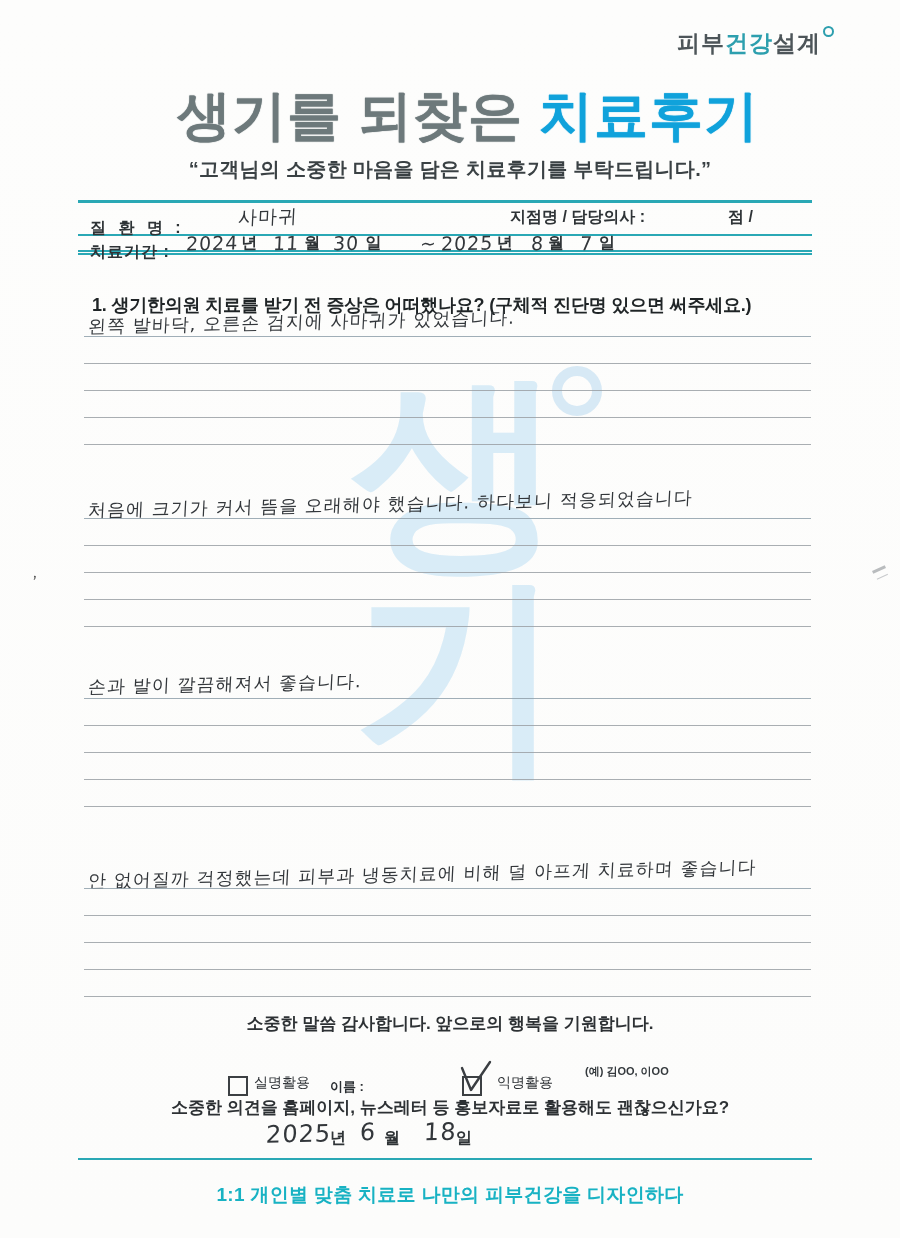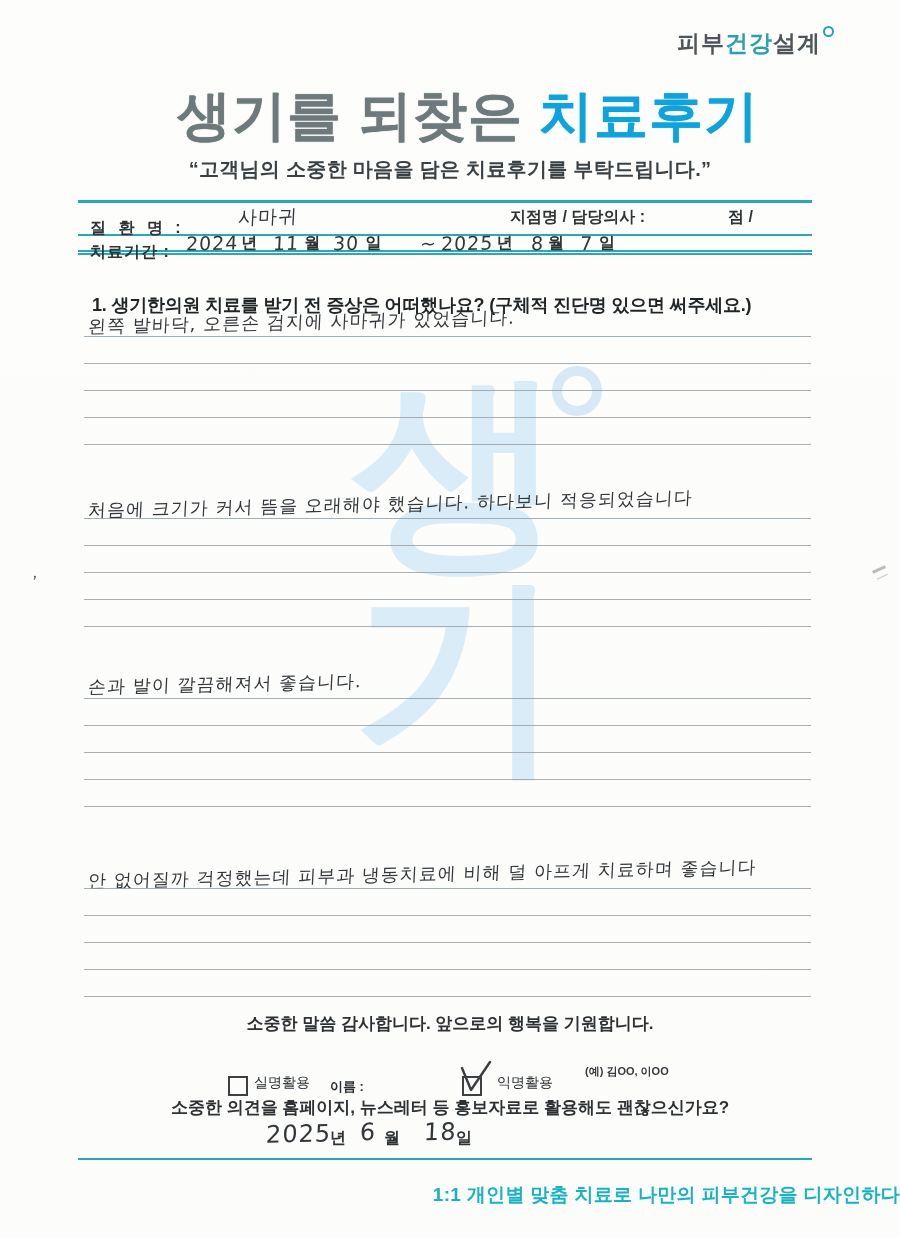--- a/index.html
+++ b/index.html
@@ -87,21 +87,21 @@
     border:2px solid #3c4043;background:transparent;
   }
   .cb-label{position:absolute;font-size:14px;font-weight:normal;color:#2b2f33;}
   .name-label{position:absolute;font-size:13px;font-weight:bold;color:#2b2f33;}
   .example{position:absolute;top:1064px;left:585px;font-size:11px;
     font-weight:bold;color:#33383c;}
   .check-svg{position:absolute;left:454px;top:1058px;z-index:2;}
   .date-item{position:absolute;}
   .tealline{position:absolute;top:1158px;left:78px;width:734px;height:2px;
     background:#2aa8b5;}
-  .slogan{position:absolute;top:1182px;left:0;width:100%;text-align:right;
+  .slogan{position:absolute;top:1182px;left:0;width:100%;text-align:center;
     font-size:19px;font-weight:bold;color:#18b2c3;letter-spacing:0.3px;}
   
   .artifact-quote{position:absolute;left:32px;top:572px;font-size:18px;color:#555;transform:rotate(8deg);}
   .artifact-smudge{position:absolute;left:872px;top:568px;width:14px;height:3px;background:#b9bcbe;transform:rotate(-25deg);box-shadow:0 8px 0 -1px #c8cacc;}
 </style>
 </head>
 <body>
 
 <div class="page">
 

